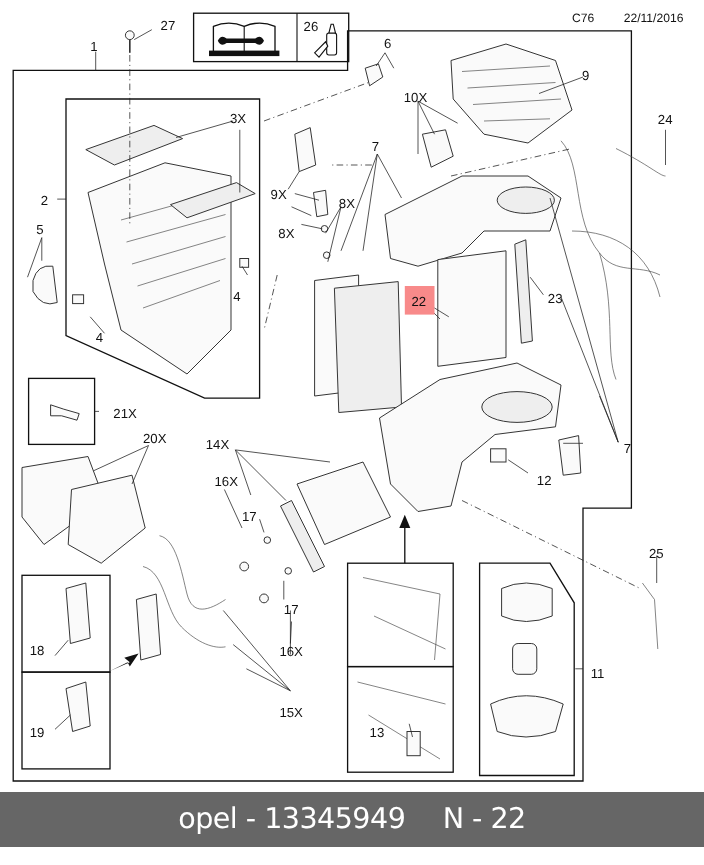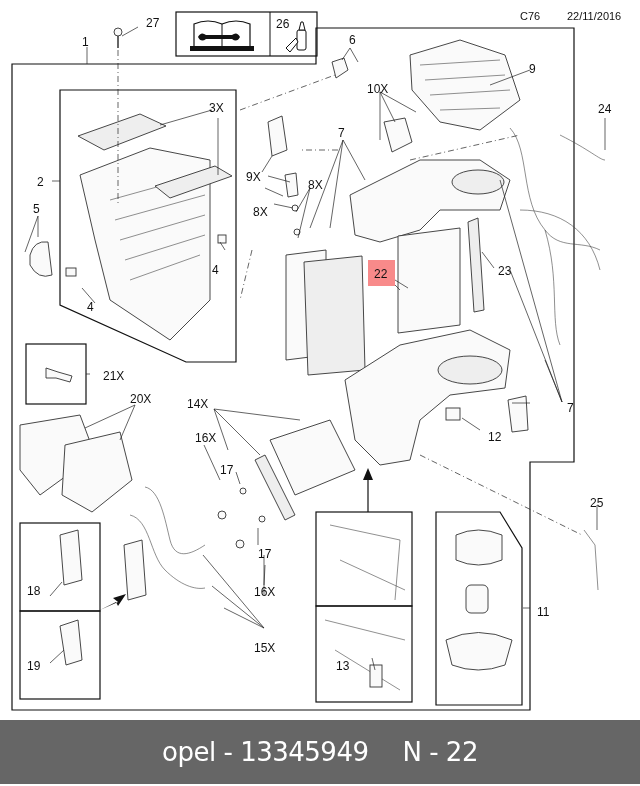--- a/index.html
+++ b/index.html
@@ -6,21 +6,21 @@
   body{width:640px;height:786px;position:relative;overflow:hidden;font-family:"Liberation Sans",sans-serif;}
   #diagram{position:absolute;left:0;top:0;width:640px;height:720px;background:#fff;}
   .lbl{font-family:"Liberation Sans",sans-serif;font-size:12px;fill:#111;}
   .hdr{font-family:"Liberation Sans",sans-serif;font-size:11px;fill:#111;}
   .part{fill:#fafafa;stroke:#333;stroke-width:0.9;}
   .part2{fill:#eee;stroke:#333;stroke-width:0.9;}
   .thin{fill:none;stroke:#444;stroke-width:0.6;}
   .leader{fill:none;stroke:#222;stroke-width:0.7;}
   .dash{fill:none;stroke:#222;stroke-width:0.7;stroke-dasharray:6 3 1 3;}
   .frame{fill:none;stroke:#111;stroke-width:1.2;}
-  #footer{position:absolute;left:0;top:720px;width:640px;height:64px;background:#666666;display:flex;align-items:center;justify-content:center;}
+  #footer{position:absolute;left:0;top:720px;width:640px;height:50px;background:#666666;display:flex;align-items:center;justify-content:center;}
   #footer-text{color:#fff;font-family:"DejaVu Sans",sans-serif;font-size:26px;letter-spacing:-0.5px;white-space:pre;}
   #footer-text .gap{display:inline-block;width:34px;}
 </style>
 </head>
 <body>
 
 <svg id="diagram" viewBox="0 0 640 720" xmlns="http://www.w3.org/2000/svg">
 
   <text class="hdr" x="520" y="20">C76</text>
   <text class="hdr" x="567" y="20">22/11/2016</text>

